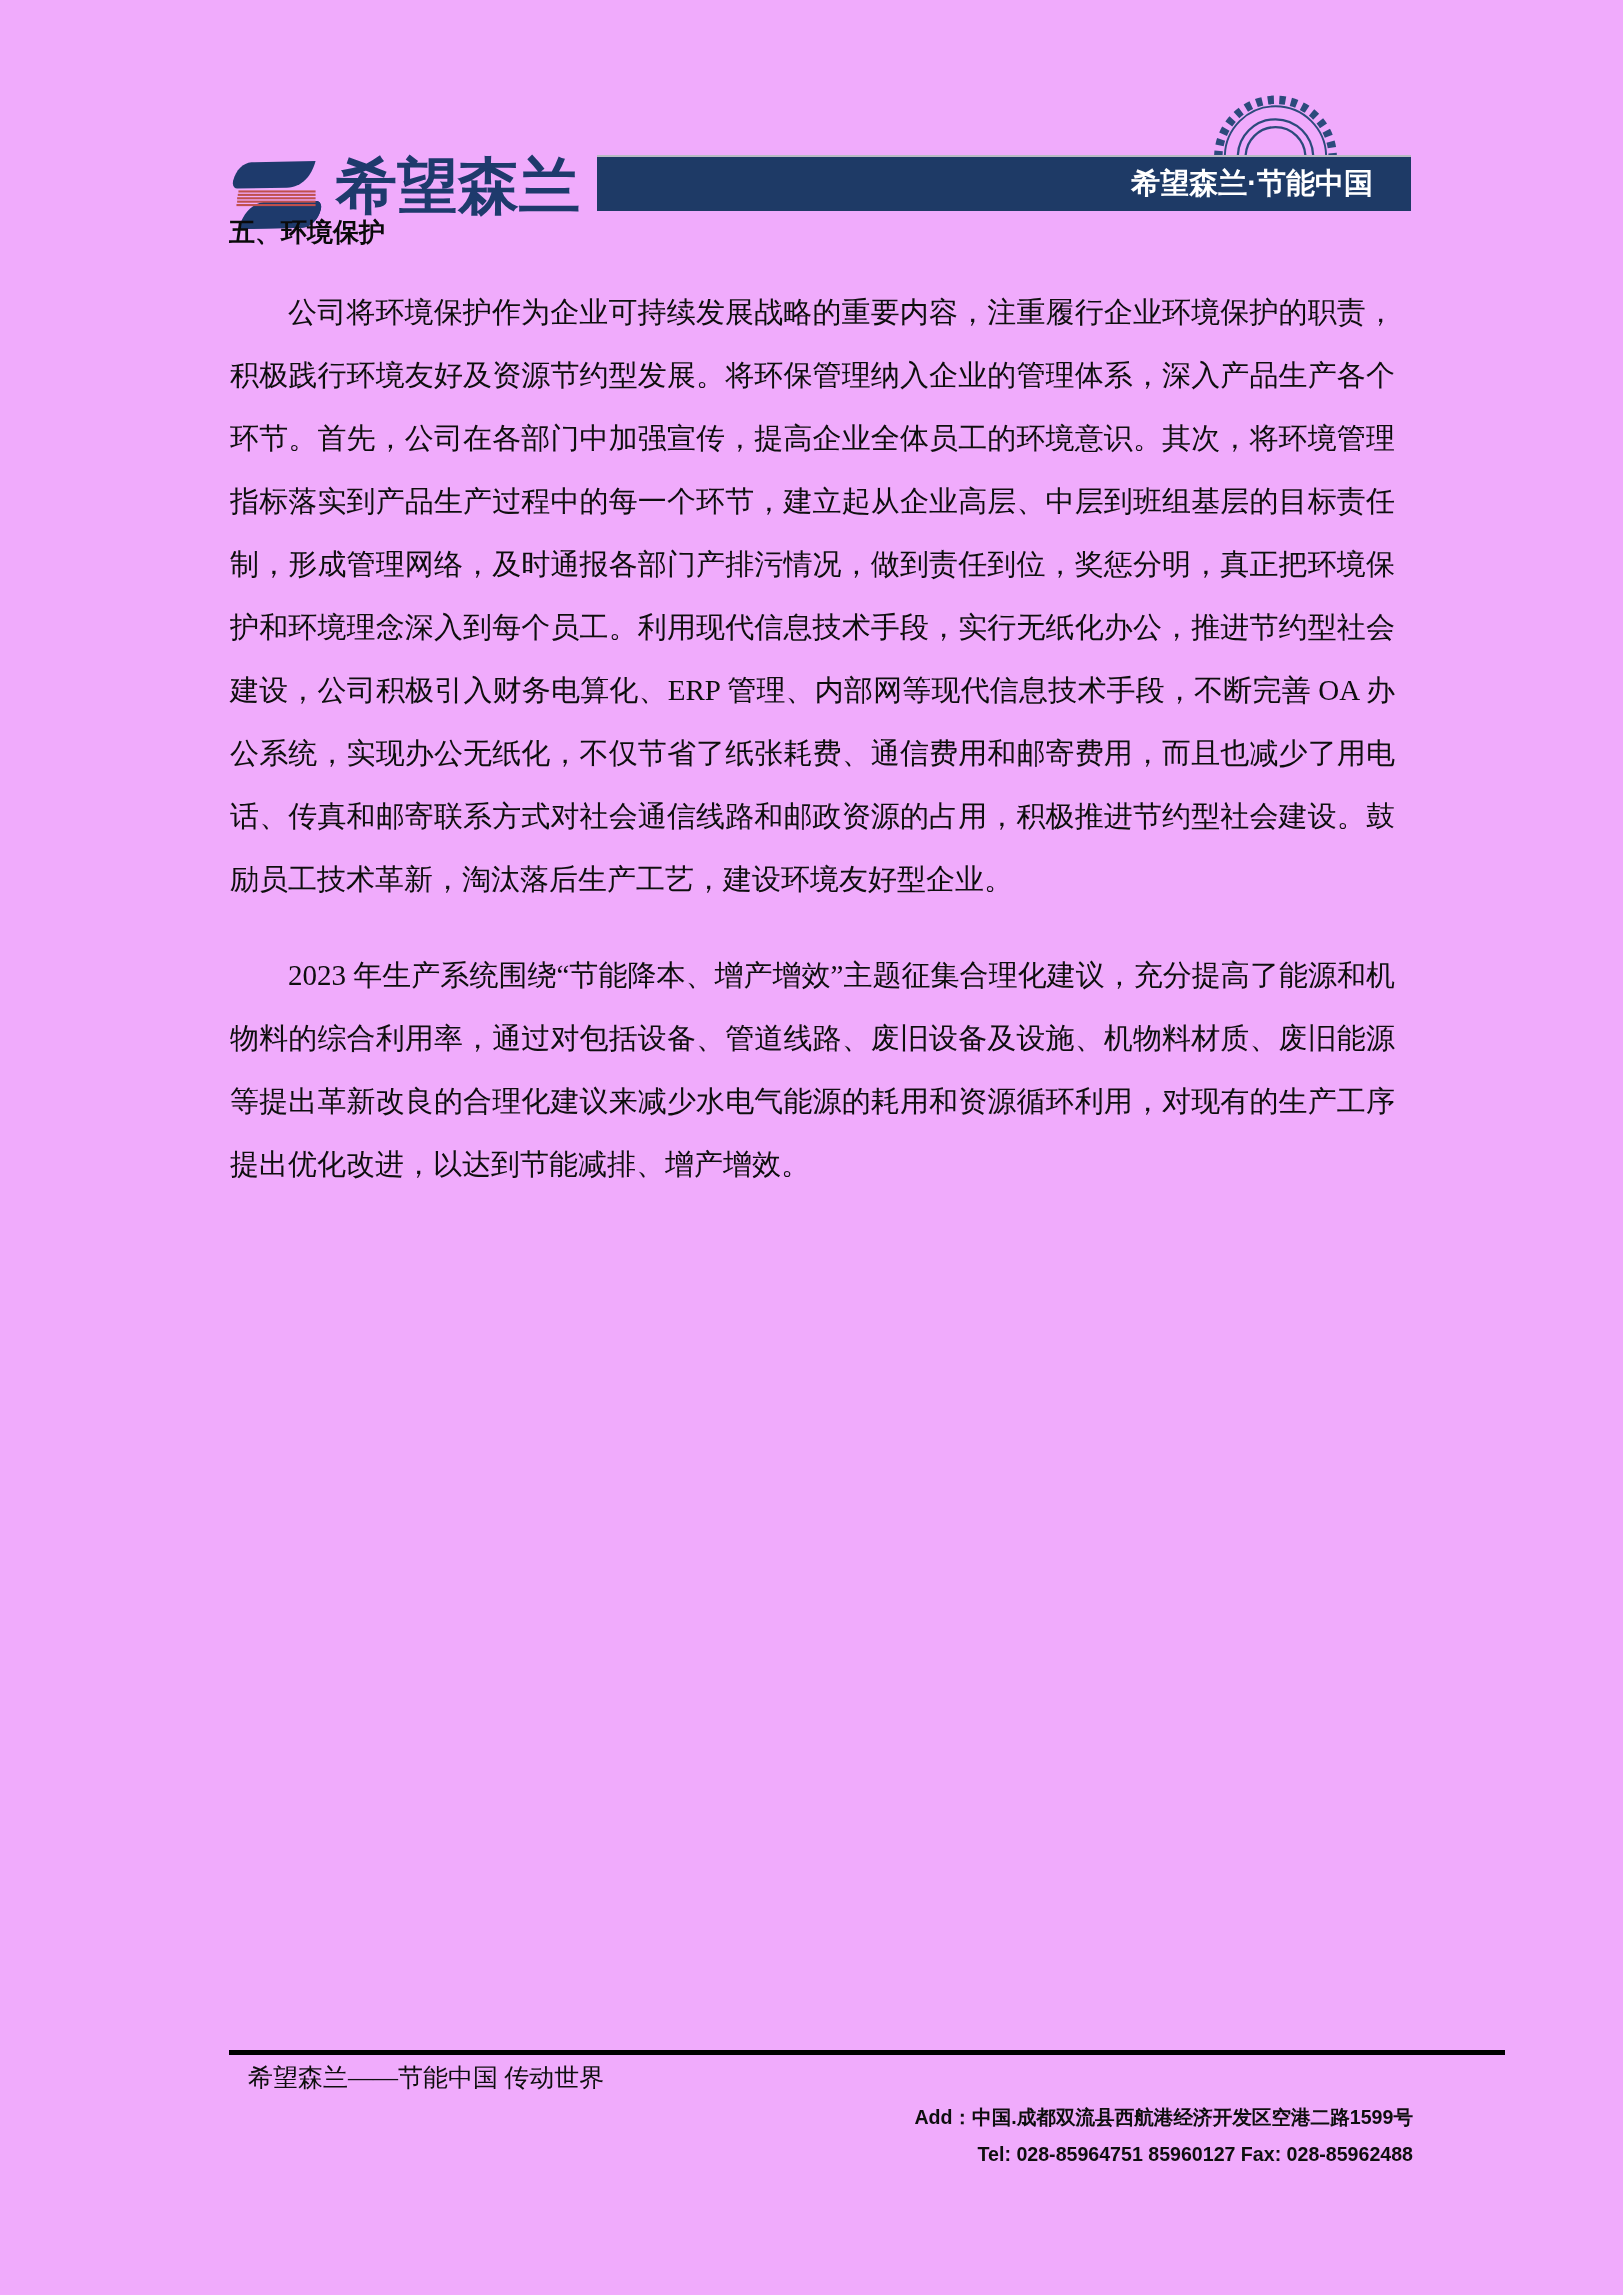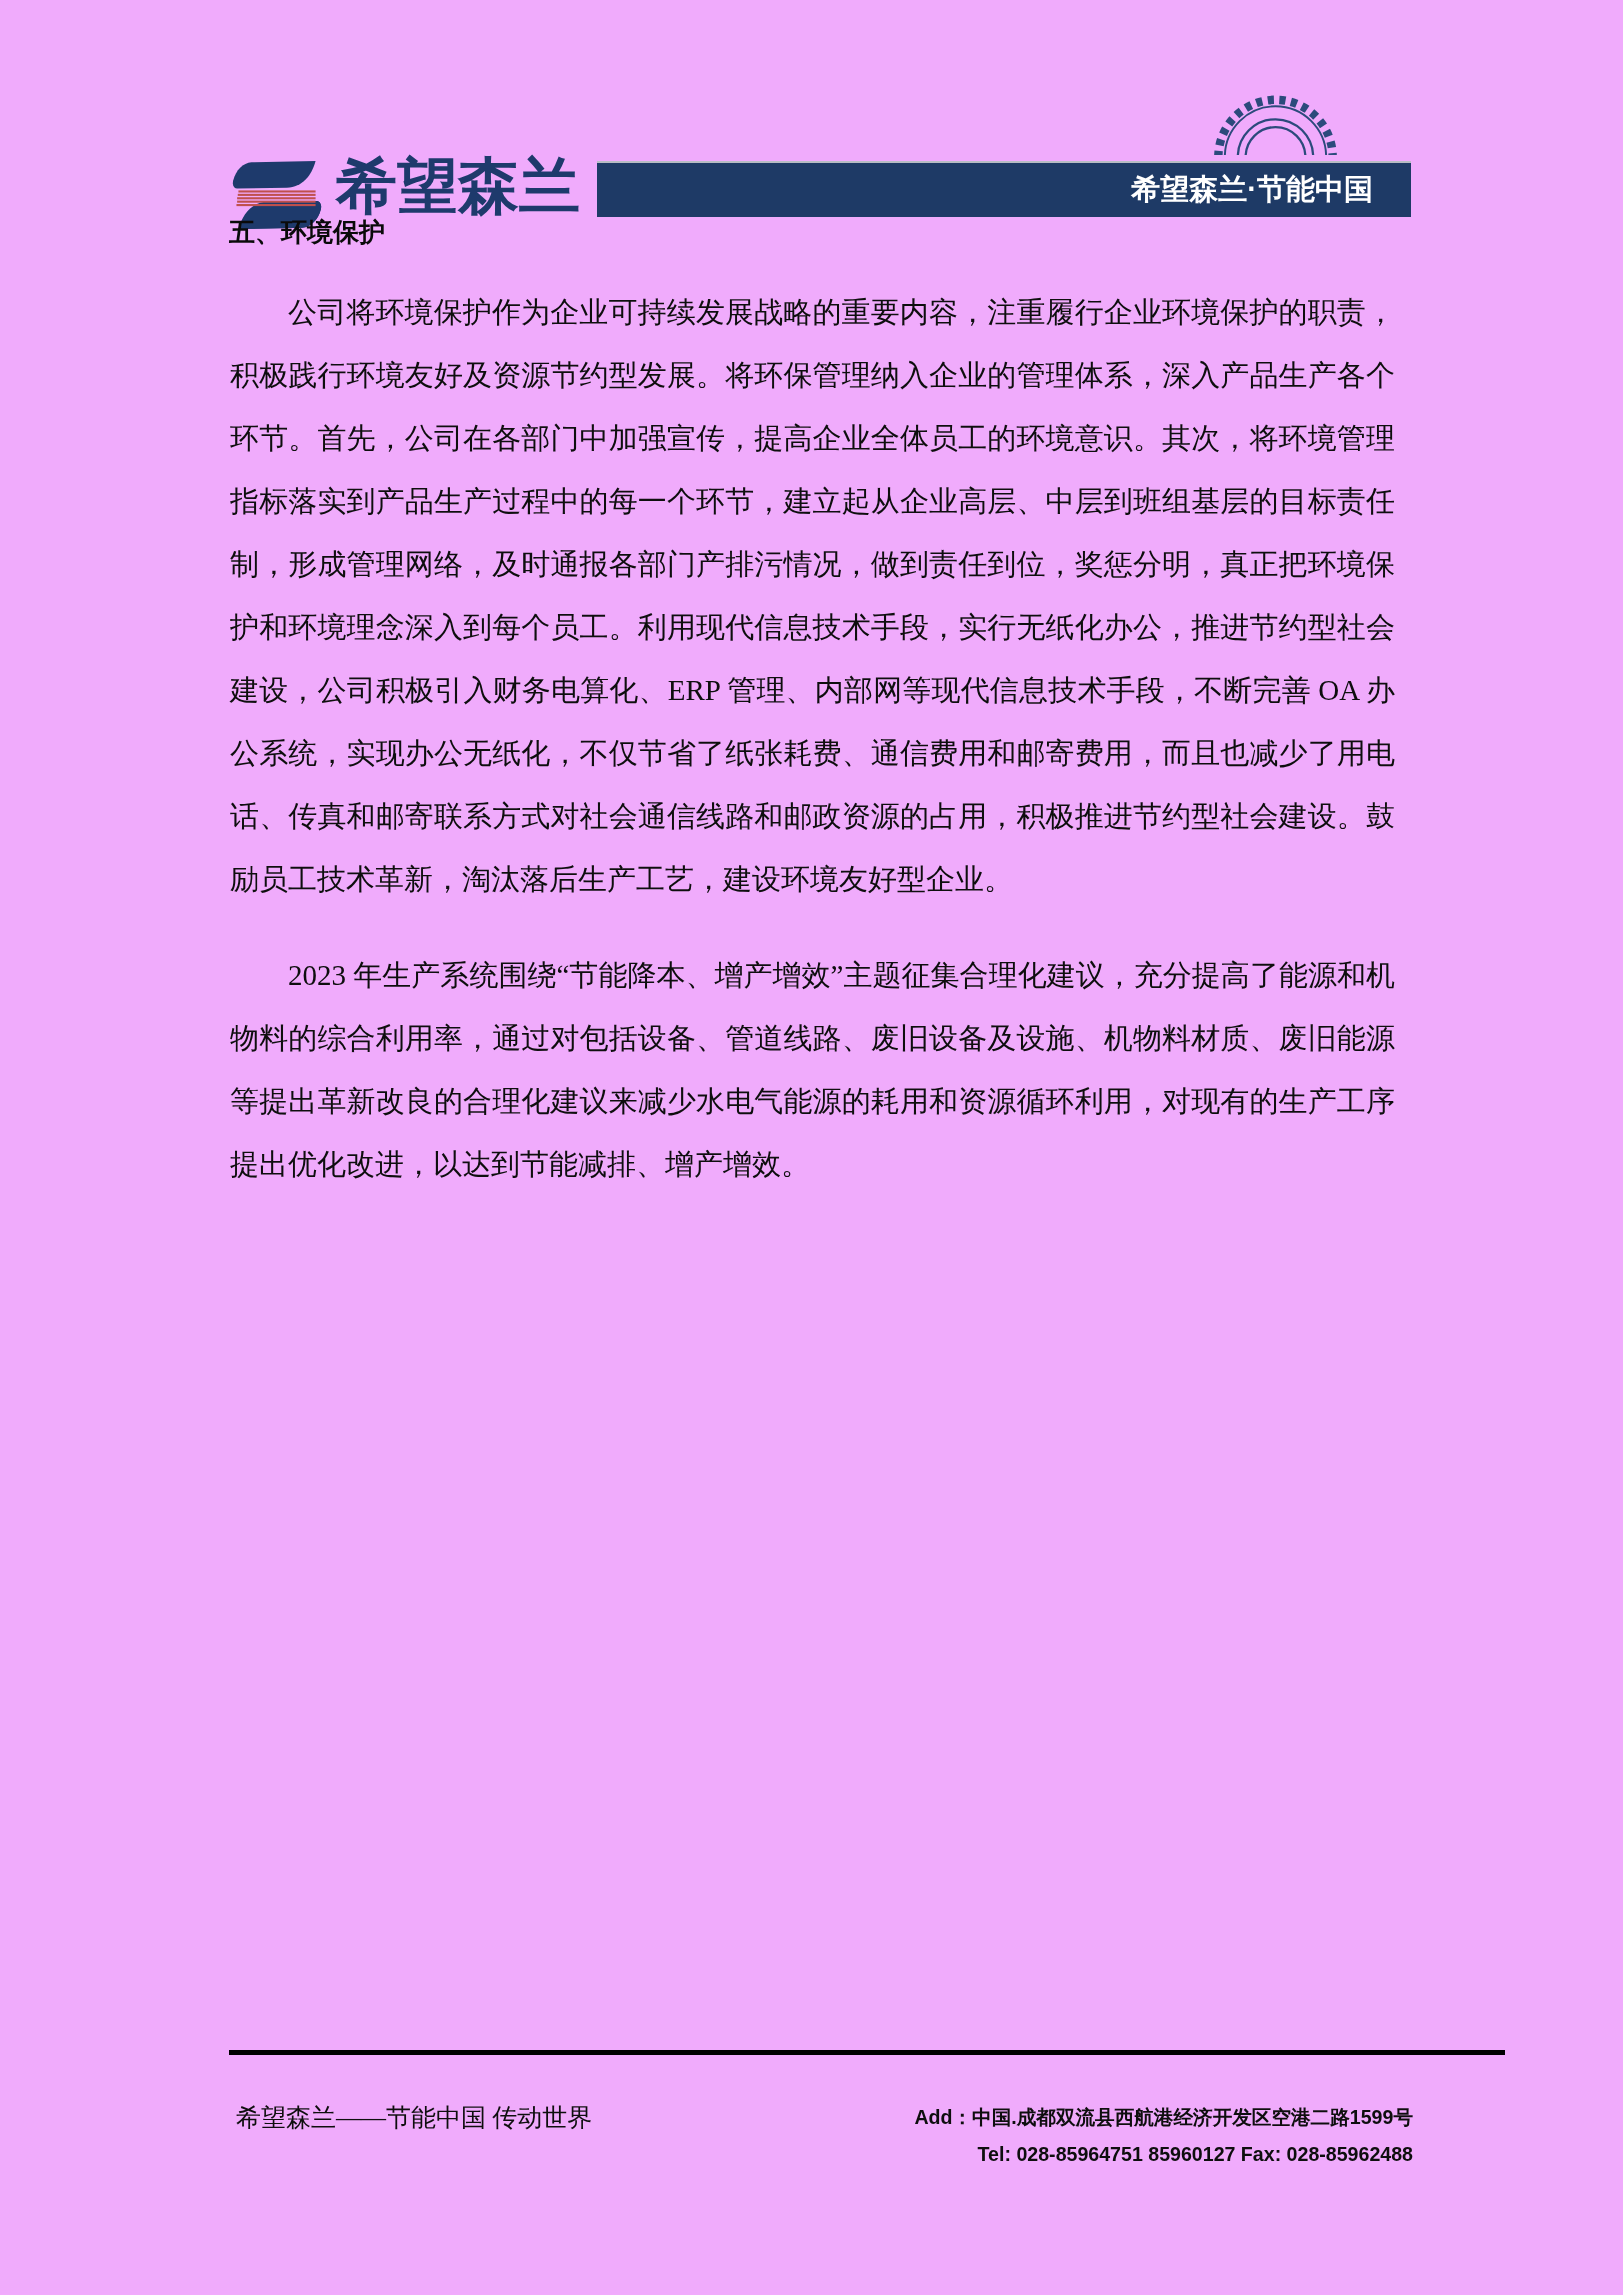--- a/index.html
+++ b/index.html
@@ -13,21 +13,21 @@
   
   .logo-mark{position:absolute;left:229px;top:161px;width:96px;height:68px;}
   .logo-text{
     position:absolute;left:336px;top:152px;width:275px;height:72px;
     font-family:"Liberation Sans","DejaVu Sans",sans-serif;
     font-size:61px;font-weight:900;letter-spacing:0px;
     color:#1e3a6c;line-height:68px;white-space:nowrap;
   }
   .gear{position:absolute;left:1210px;top:92px;width:131px;height:63px;}
   .banner{
-    position:absolute;left:597px;top:161px;width:814px;height:56px;
+    position:absolute;left:597px;top:155px;width:814px;height:56px;
     background:#1e3a66;border-top:2px solid #b8bcc4;box-sizing:border-box;
     display:flex;align-items:center;justify-content:flex-end;
     padding-right:38px;
   }
   .banner span{
     font-family:"Liberation Sans","DejaVu Sans",sans-serif;
     font-size:29px;font-weight:bold;color:#ffffff;white-space:nowrap;
   }
   
   .section-title{
@@ -43,22 +43,22 @@
     margin:0 0 33px 0;
     font-size:29px;line-height:63px;color:#0e0e0e;
     text-align:justify;text-indent:58px;
   }
   
   .footer-rule{
     position:absolute;left:229px;top:2050px;width:1276px;height:5.2px;
     background:#000;border:0;margin:0;
   }
   .footer-slogan{
-    position:absolute;left:236px;top:2061px;
-    font-size:25px;color:#0e0e0e;white-space:nowrap;margin-top:40px;
+    position:absolute;left:248px;top:2061px;
+    font-size:25px;color:#0e0e0e;white-space:nowrap;
   }
   .footer-right{
     position:absolute;right:211px;top:2099px;
     text-align:right;
     font-family:"Liberation Sans","DejaVu Sans",sans-serif;
     font-size:19.6px;font-weight:bold;color:#0e0e0e;
     line-height:37px;white-space:nowrap;
   }
 </style>
 </head>

